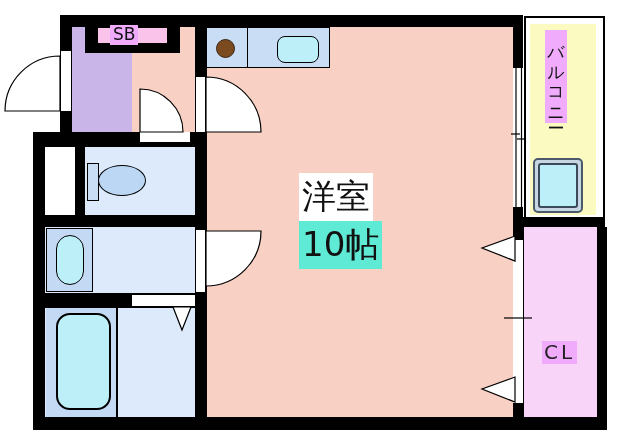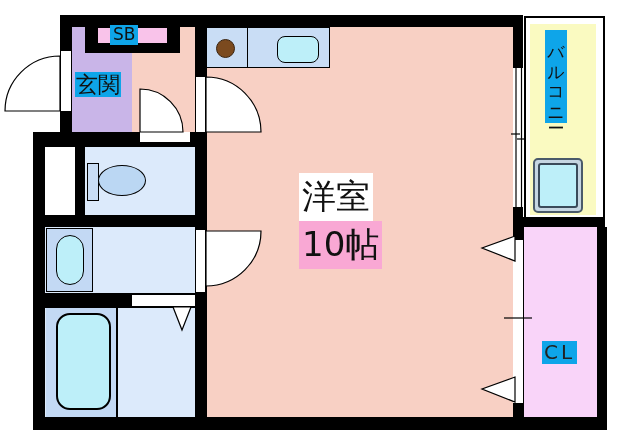--- a/index.html
+++ b/index.html
@@ -1,21 +1,21 @@
 <!DOCTYPE html>
 <html style="--c-wall: #000000; --c-main_room: #F8D0C4; --c-entrance: #C9B5E8; --c-shoe_box: #F9C3EA; --c-wet_floor: #DCEAFB; --c-counter_blue: #C9DDF5; --c-fixture_cyan: #BDEFF9; --c-toilet_bowl: #BBD7F3; --c-surround_blue: #C3D9F4; --c-burner_brown: #7B4A1F; --c-balcony_yellow: #FAFAC1; --c-closet_pink: #F9D4F9; --c-pan_gray: #C6D6E2;"><head>
 <meta charset="utf-8">
 <style>
   html,body{margin:0;padding:0;background:#fff;}
   #plan{position:relative;width:617px;height:436px;background:#fff;overflow:hidden;
         font-family:"DejaVu Sans",sans-serif;}
   .abs{position:absolute;box-sizing:border-box;}
   .wall{background:var(--c-wall,#000);}
   .white{background:#fff;}
-  .lbl{position:absolute;box-sizing:border-box;background:#0ea5e9;color:#111;
+  .lbl{position:absolute;box-sizing:border-box;background:#f0abfc;color:#111;
        white-space:nowrap;line-height:1.15;text-align:center;}
   svg.overlay{position:absolute;left:0;top:0;pointer-events:none;}
   svg .door{fill:#fff;stroke:#000;stroke-width:1.2;}
   svg .ln{stroke:#000;stroke-width:1.2;fill:none;}
   .vtext{writing-mode:vertical-rl;text-orientation:mixed;letter-spacing:2px;}
 </style>
 </head>
 <body>
 
 <div id="plan">
@@ -84,21 +84,20 @@
     <path class="door" d="M515,236 L515,261 L482,248 Z"></path>
     <path class="door" d="M515,377 L515,402 L482,389 Z"></path>
     <line class="ln" x1="504" y1="318" x2="532" y2="318"></line>
     <line class="ln" x1="516" y1="68" x2="516" y2="207"></line>
     <line class="ln" x1="521.5" y1="68" x2="521.5" y2="207"></line>
     <line class="ln" x1="511" y1="134" x2="520" y2="134"></line>
     <line class="ln" x1="517" y1="139" x2="526" y2="139"></line>
   </svg>
 
   <div class="lbl" style="left:110px;top:25px;font-size:17px;padding:0 3px;">SB</div>
-  <div class="lbl" style="left:75px;top:72px;font-size:22px;padding:0 1px;">玄関</div>
   <div class="abs" style="left:299px;top:173px;font-size:34px;color:#111;">
     <span style="display:table;background:#fff;padding:1px 3px;">洋室</span>
-    <span style="display:table;background:#f9a8d4;padding:1px 3px;">10帖</span>
+    <span style="display:table;background:#5eead4;padding:1px 3px;">10帖</span>
   </div>
   <div class="lbl vtext" style="left:545px;top:30px;font-size:17px;padding:3px 1px;">バルコニー</div>
   <div class="lbl" style="left:542px;top:301px;font-size:20px;letter-spacing:3px;padding:0 2px;color:#222;margin-top:40px;">CL</div>
 
 </div>
 
 </body></html>

